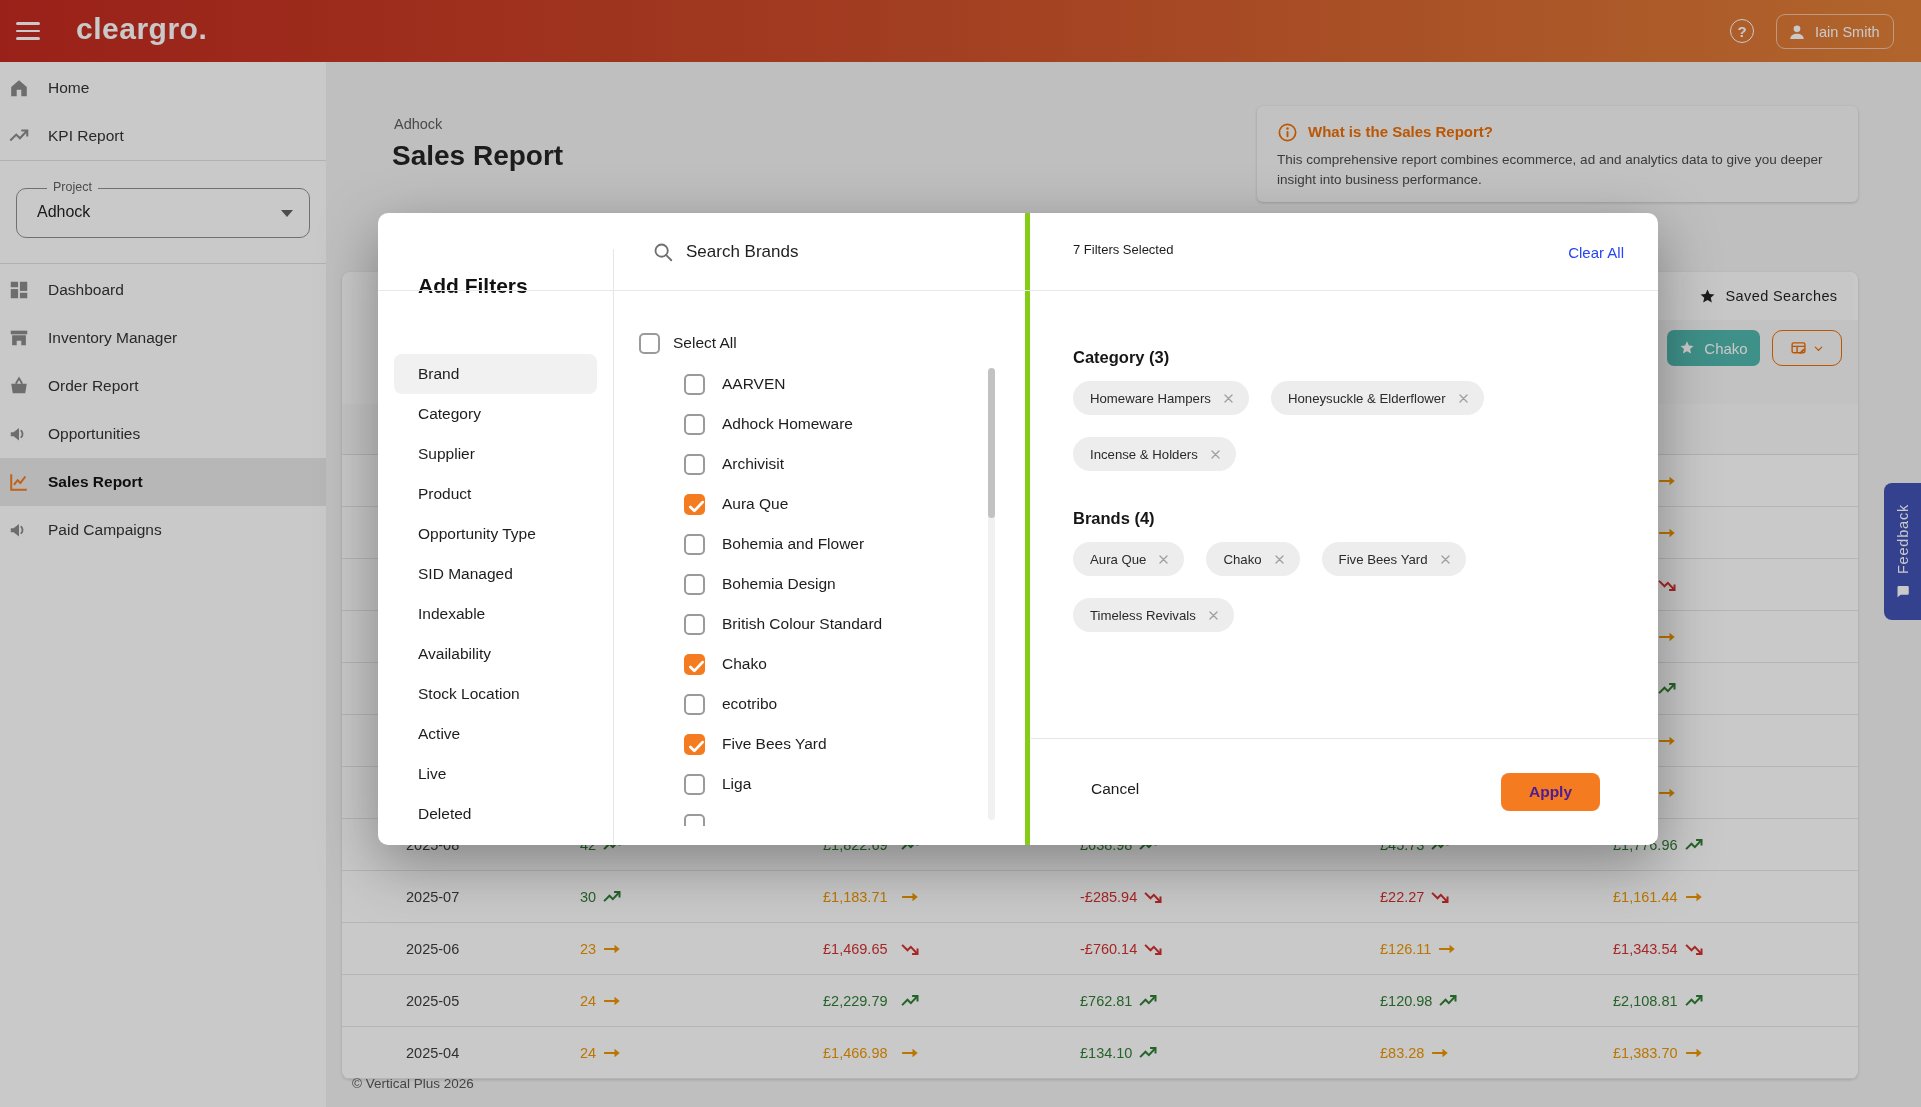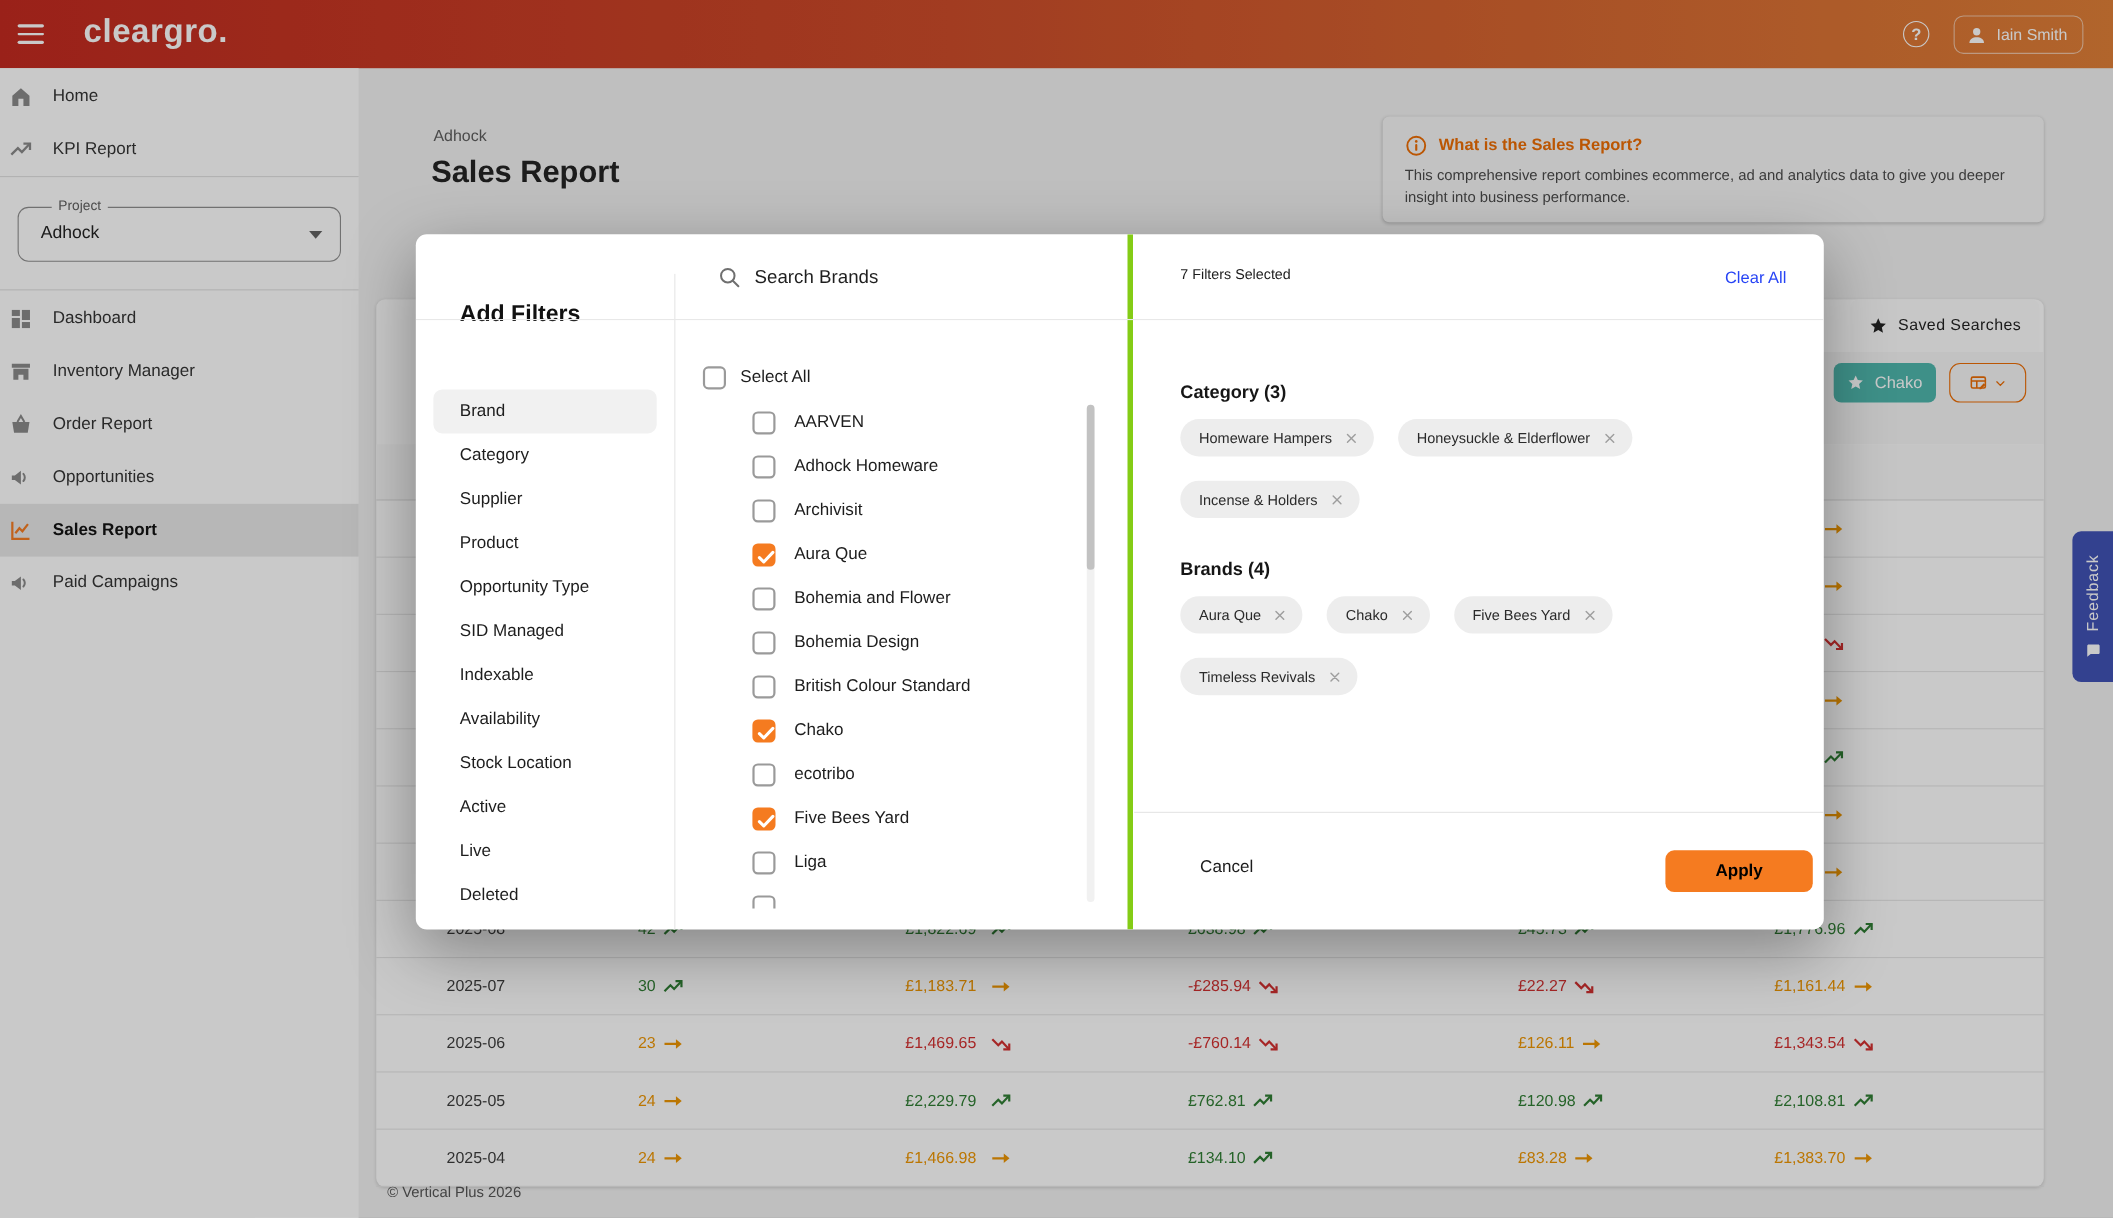--- a/index.html
+++ b/index.html
@@ -99,22 +99,22 @@
   .sel-title { position:absolute; left:42px; top:29px; font-size:13px; color:#1c1c1c; }
   .clear-all { position:absolute; right:34px; top:31px; font-size:15px; color:#2744F5; cursor:pointer; }
   .sel-content { position:absolute; left:42px; top:135px; right:30px; }
   .sel-group-title { font-size:16.5px; font-weight:700; color:#161616; }
   .chip-row { display:flex; flex-wrap:wrap; gap:22px; margin:14px 0 38px 0; }
   .chip { display:inline-flex; align-items:center; gap:11px; height:34px; padding:0 14px 0 17px; border-radius:17px;
     background:#ededed; font-size:13.2px; color:#2a2a2a; }
   .chip .ic { width:13px; height:13px; color:#9e9e9e; cursor:pointer; }
   .m-footer-line { position:absolute; left:0; right:0; top:525px; height:1px; background:#e5e5e5; }
   .cancel-btn { position:absolute; left:60px; top:567px; font-size:15.5px; color:#1c1c1c; background:none; border:none; cursor:pointer; }
-  .apply-btn { position:absolute; left:483px; top:560px; width:134px; height:38px; background:#F57B20; border:none; border-radius:8px;
-    color:#000000; font-size:15.5px; font-weight:700; cursor:pointer; }
+  .apply-btn { position:absolute; left:470px; top:560px; width:99px; height:38px; background:#F57B20; border:none; border-radius:8px;
+    color:#4c1d95; font-size:15.5px; font-weight:700; cursor:pointer; }
   .ic svg, .tr-ic svg, .cbx svg, .info-icon svg, .m-search-ic svg { width:100%; height:100%; display:block; }
 </style>
 </head>
 <body>
 
 <div id="canvas">
 
   <div class="topbar">
     <div class="hamburger">
         <span></span>

